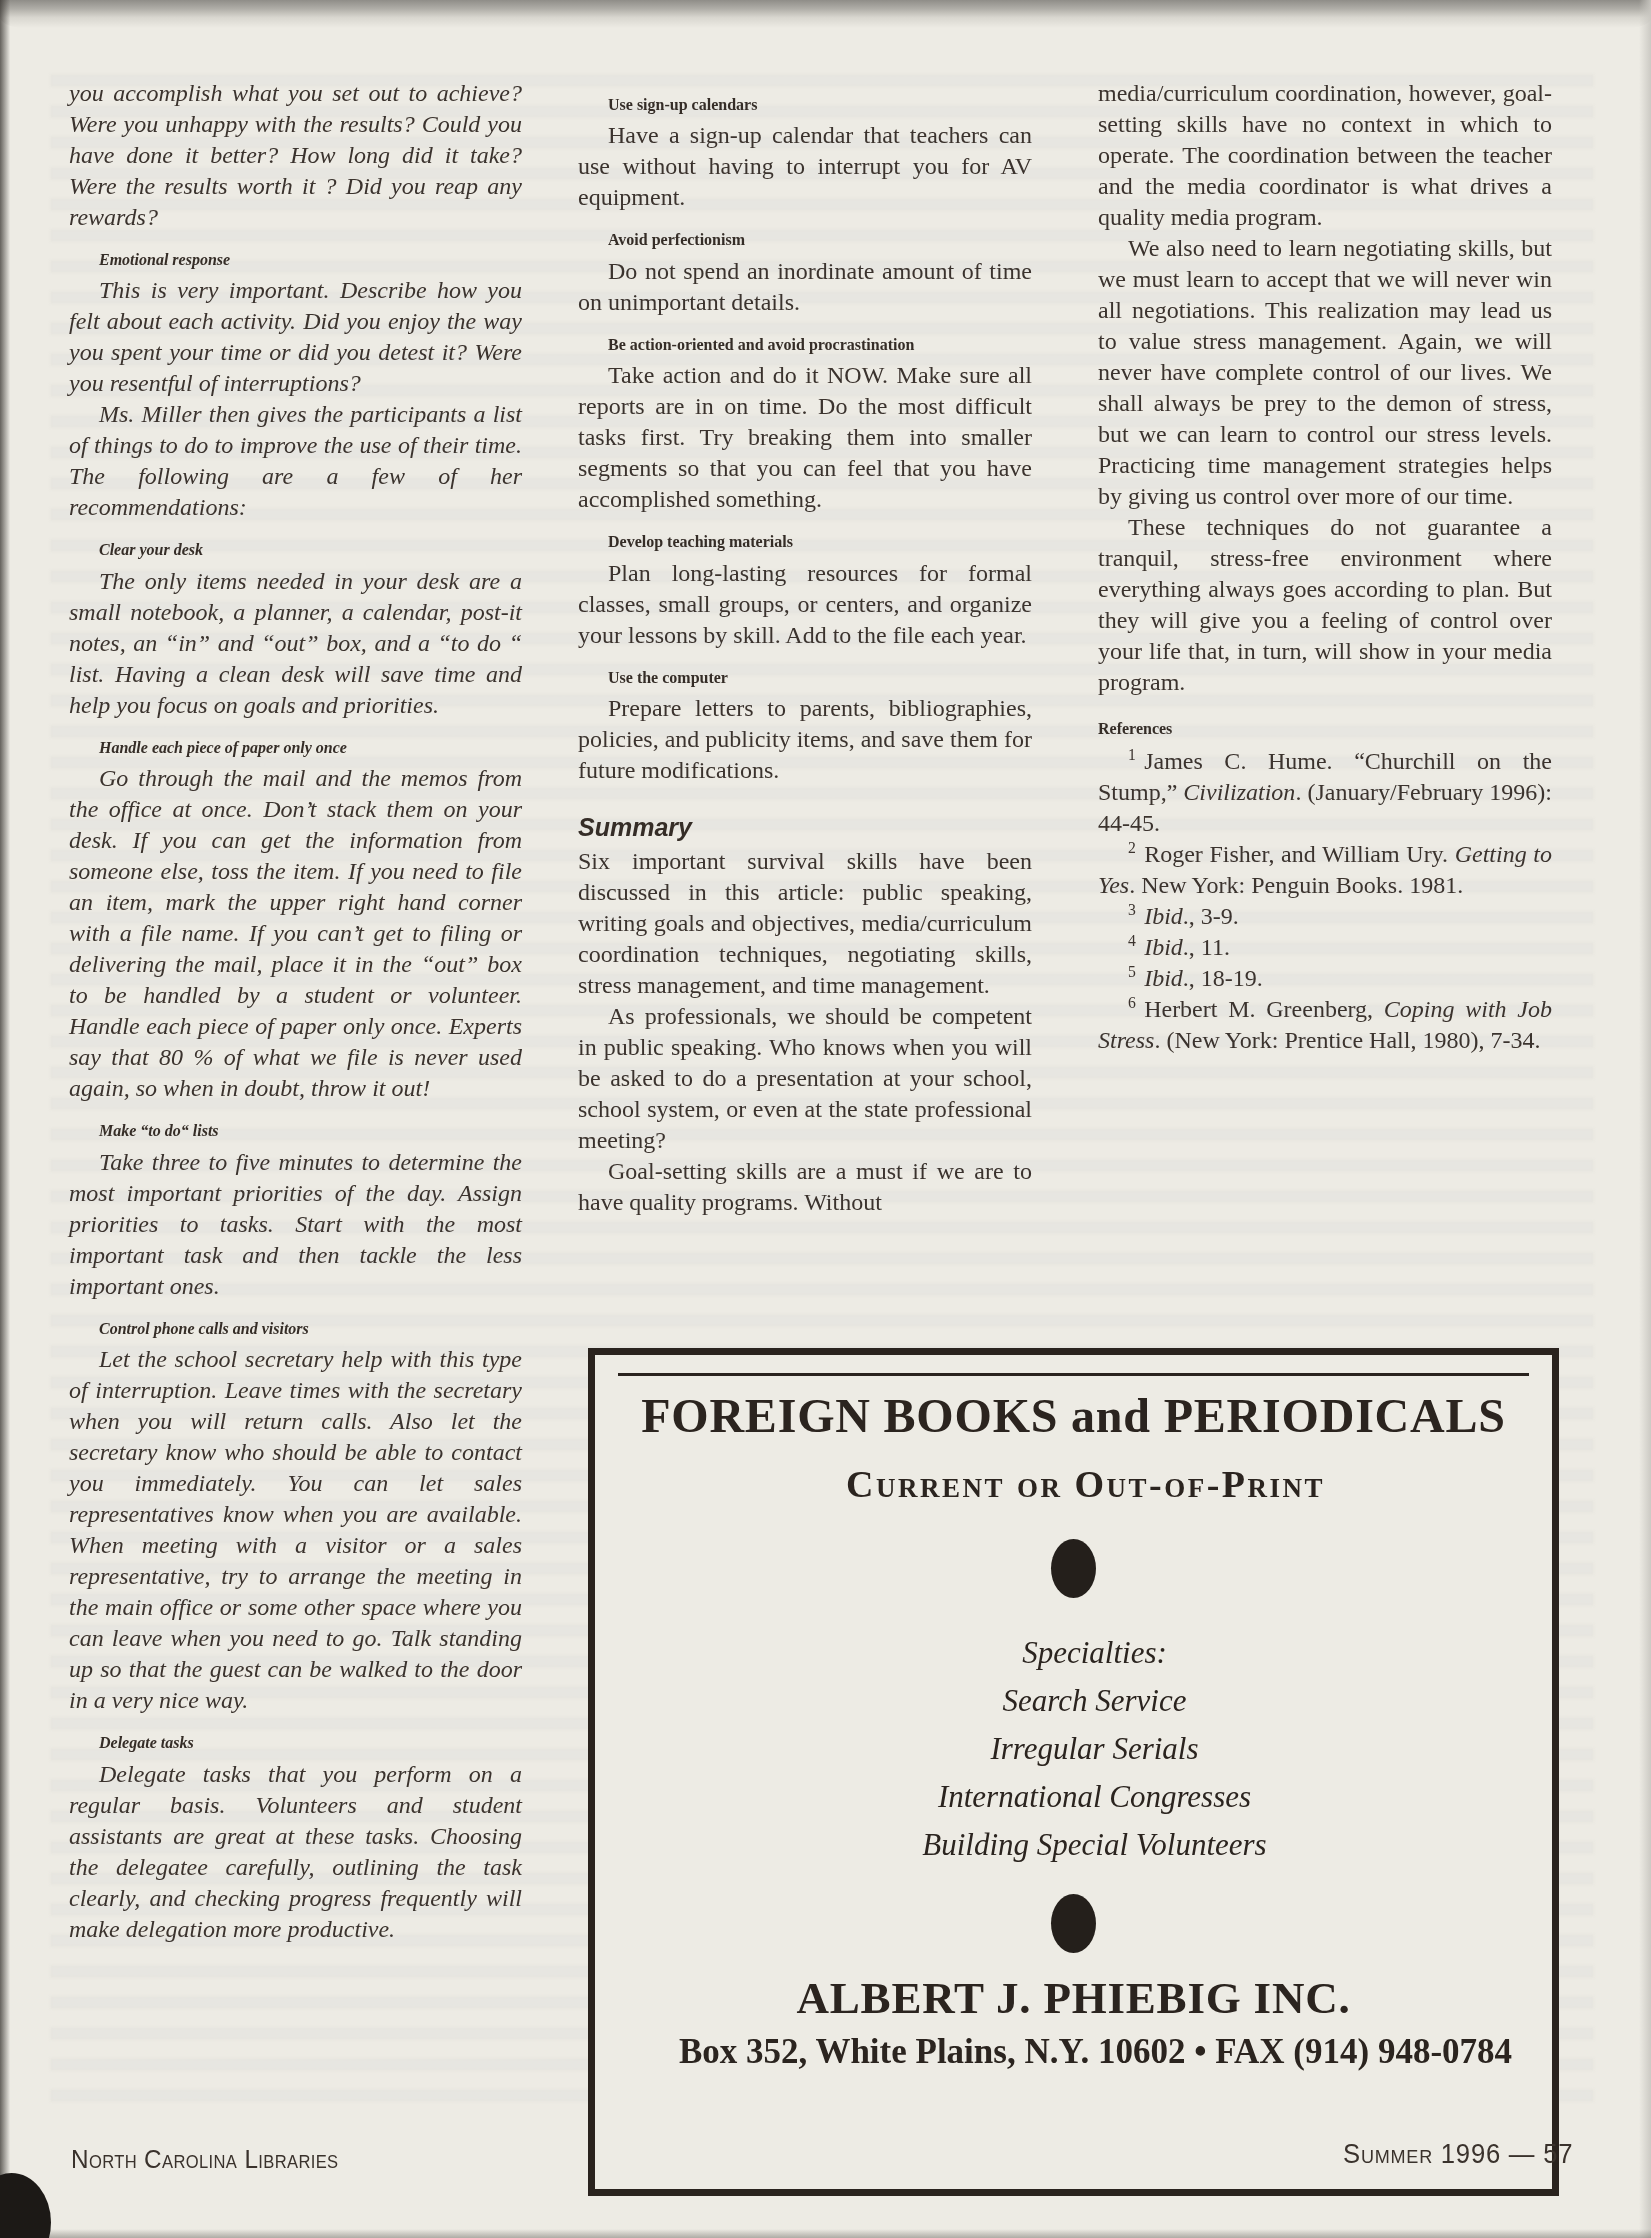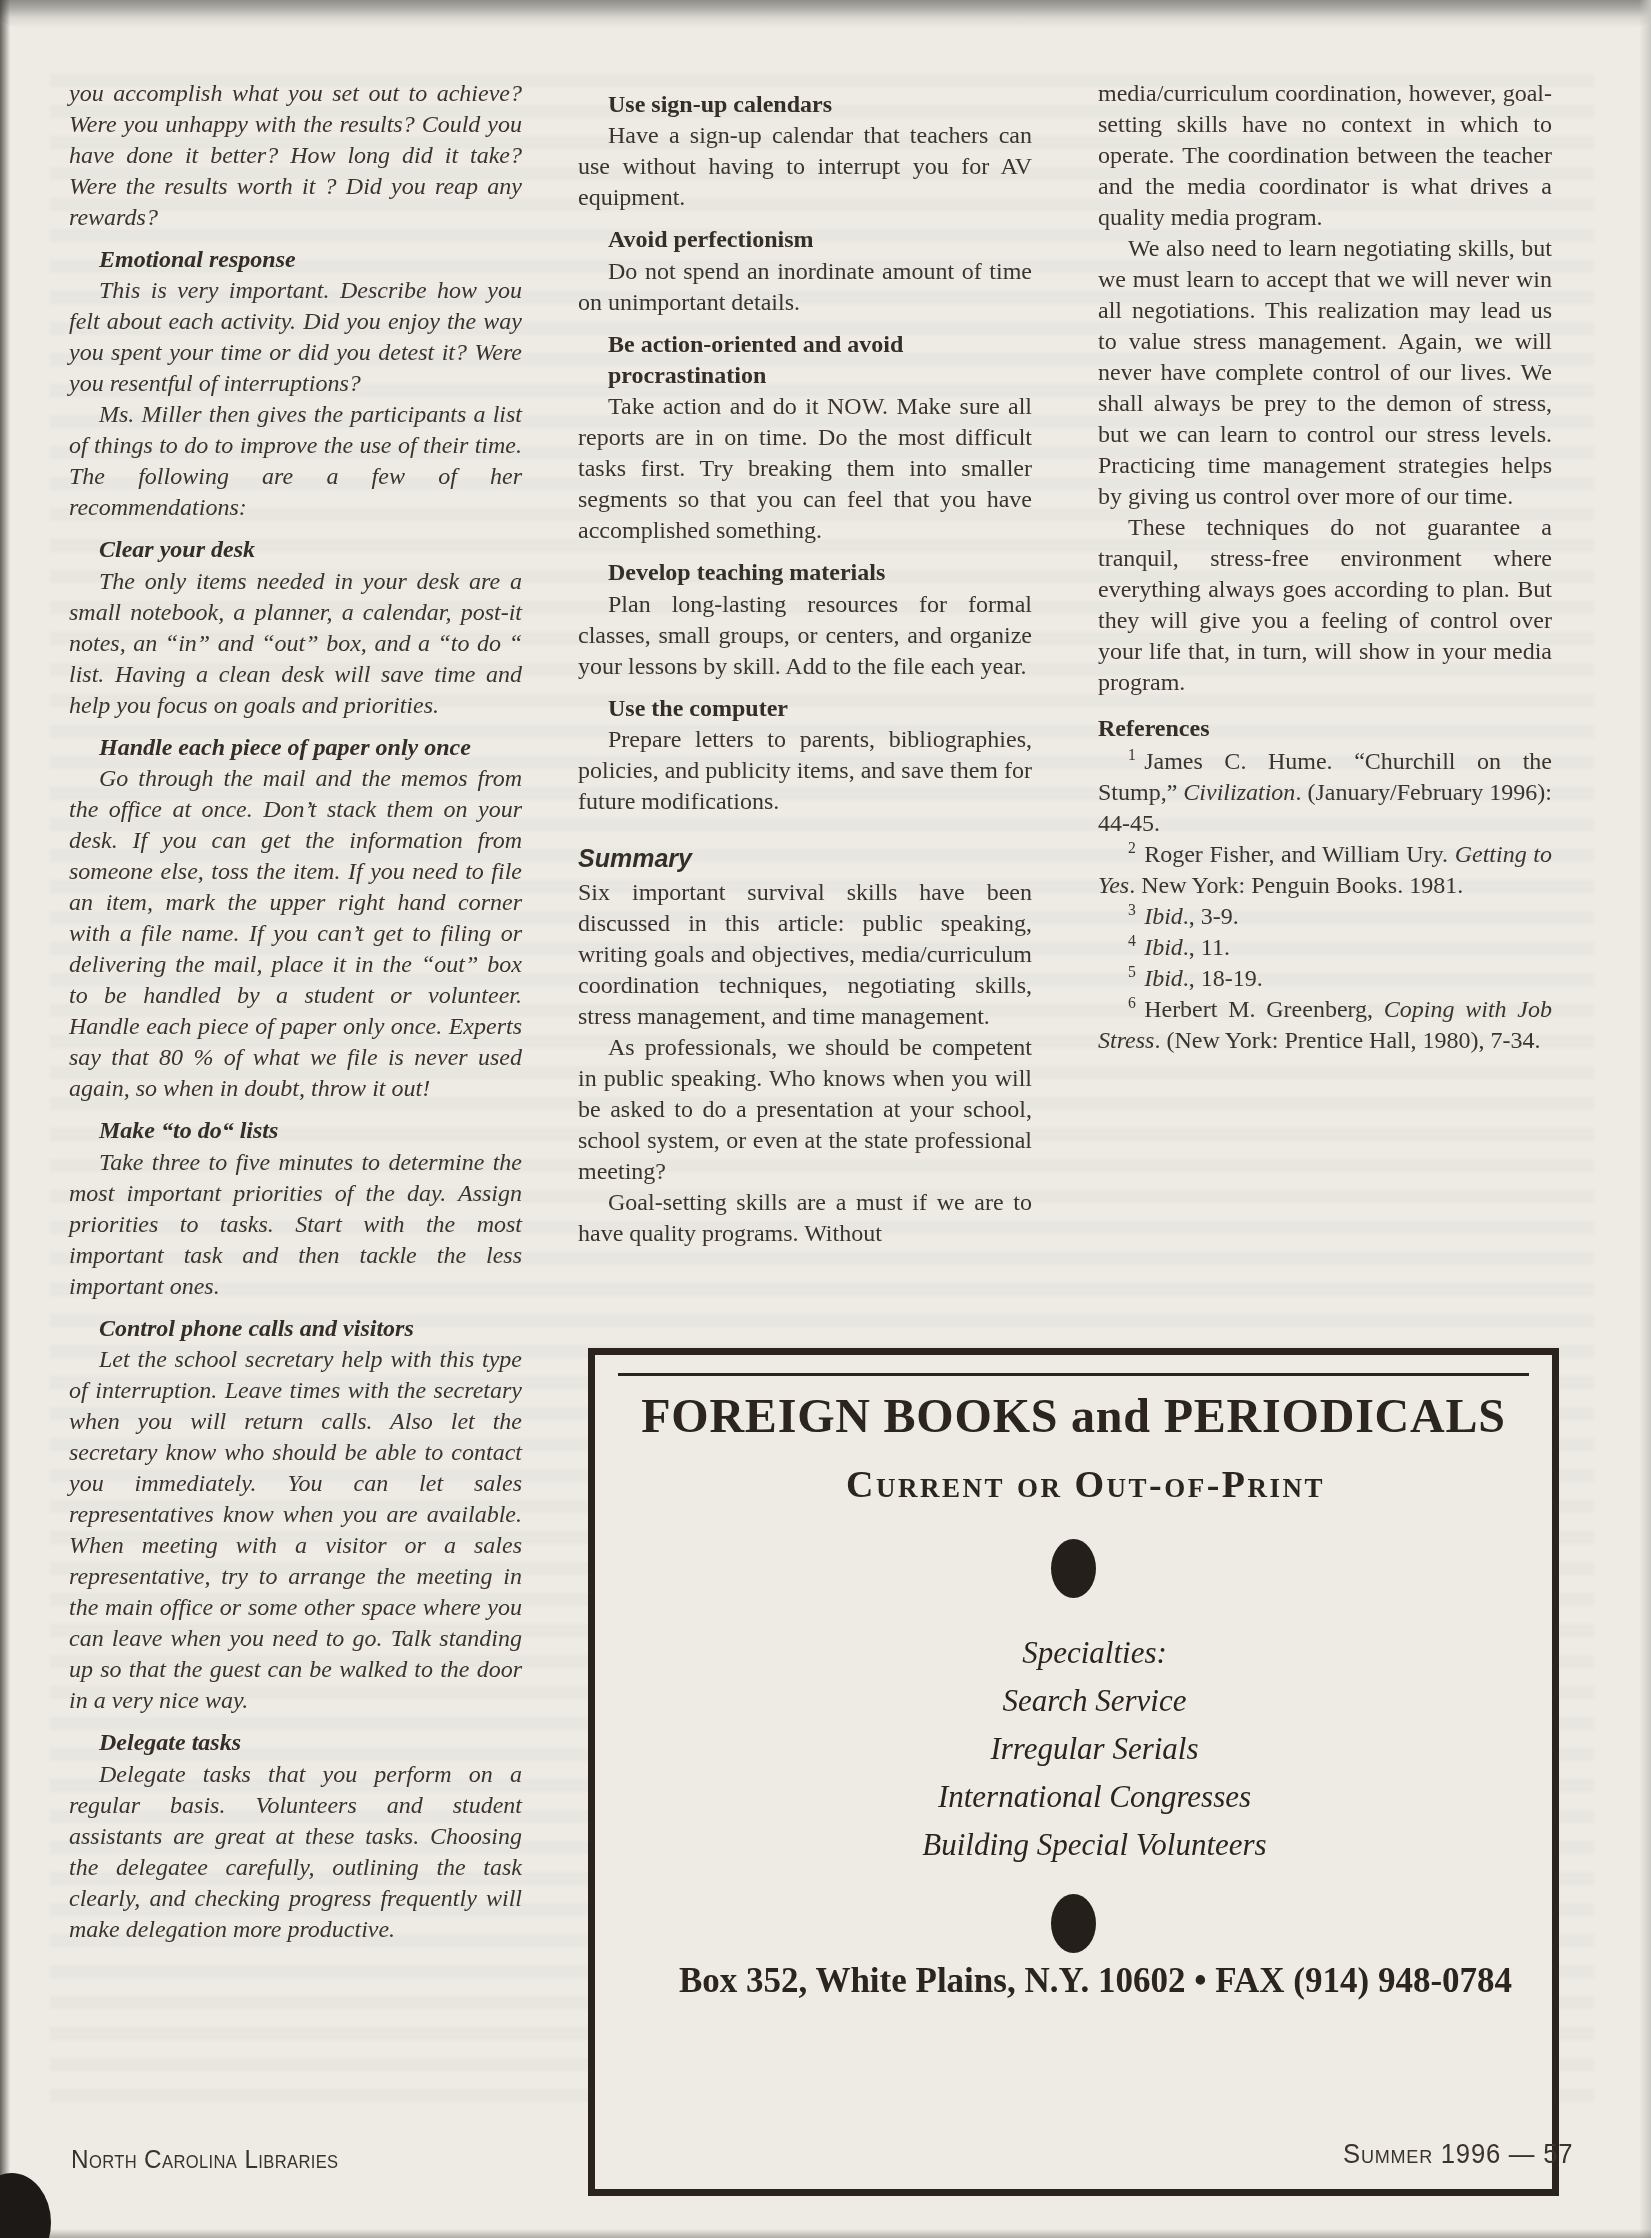--- a/index.html
+++ b/index.html
@@ -25,21 +25,21 @@
   .ghost-bleed{position:absolute;left:50px;top:74px;width:1544px;height:2031px;
     background:repeating-linear-gradient(to bottom,rgba(104,112,134,.040) 0 13.2px,rgba(104,112,134,0) 13.2px 31px);
     filter:blur(1.7px);pointer-events:none;}
   
   .col{position:absolute;top:78px;text-align:justify;font-size:24px;line-height:31px;color:#3b332e;}
   #col-left{left:69px;width:453px;font-style:italic;}
   #col-middle{left:578px;width:454px;}
   #col-right{left:1098px;width:454px;}
   .col p{margin:0;}
   .col p.indent{text-indent:30px;}
-  .col h3{margin:10.7px 0 0.8px 0;font-size:24px;line-height:31px;font-weight:bold;
+  .col h3{margin:10.7px 0 0.8px 0;font-size:16px;line-height:31px;font-weight:bold;
     padding-left:30px;text-align:left;color:#352d27;}
   .col h3.summary{margin:25px 0 1.7px 0;padding-left:0;
     font-family:"Liberation Sans", sans-serif;font-style:italic;font-size:25px;line-height:33px;}
   .col h3.refhead{margin:15px 0 1.7px 0;padding-left:0;}
   .col p.ref sup{font-size:15.7px;line-height:0;vertical-align:super;margin-right:8.3px;}
   
   #advert{position:absolute;left:588px;top:1348px;width:971px;height:848px;
     box-sizing:border-box;border:7.4px solid #2a231e;background:#edebe4;
     text-align:center;color:#2b241f;}
   .ad-rule{height:2.5px;background:#2a231e;margin:18px 23px 0 23px;}
@@ -118,20 +118,21 @@
     <div class="ad-specialties">
       <div class="ad-spec-label">Specialties:</div>
       <div id="spec-list">
           <div>Search Service</div>
           <div>Irregular Serials</div>
           <div>International Congresses</div>
           <div>Building Special Volunteers</div>
         </div>
     </div>
     <div class="ad-dot second"></div>
+    <div class="ad-company">ALBERT J. PHIEBIG INC.</div>
     <div class="ad-address">Box 352, White Plains, N.Y. 10602 • FAX (914) 948-0784</div>
   </div>
 
   <div class="footer-left">North Carolina Libraries</div>
   <div class="footer-right">Summer 1996 — 57</div>
 
   <div class="edge-top"></div>
   <div class="edge-left"></div>
   <div class="edge-right"></div>
   <div class="edge-bottom"></div>

